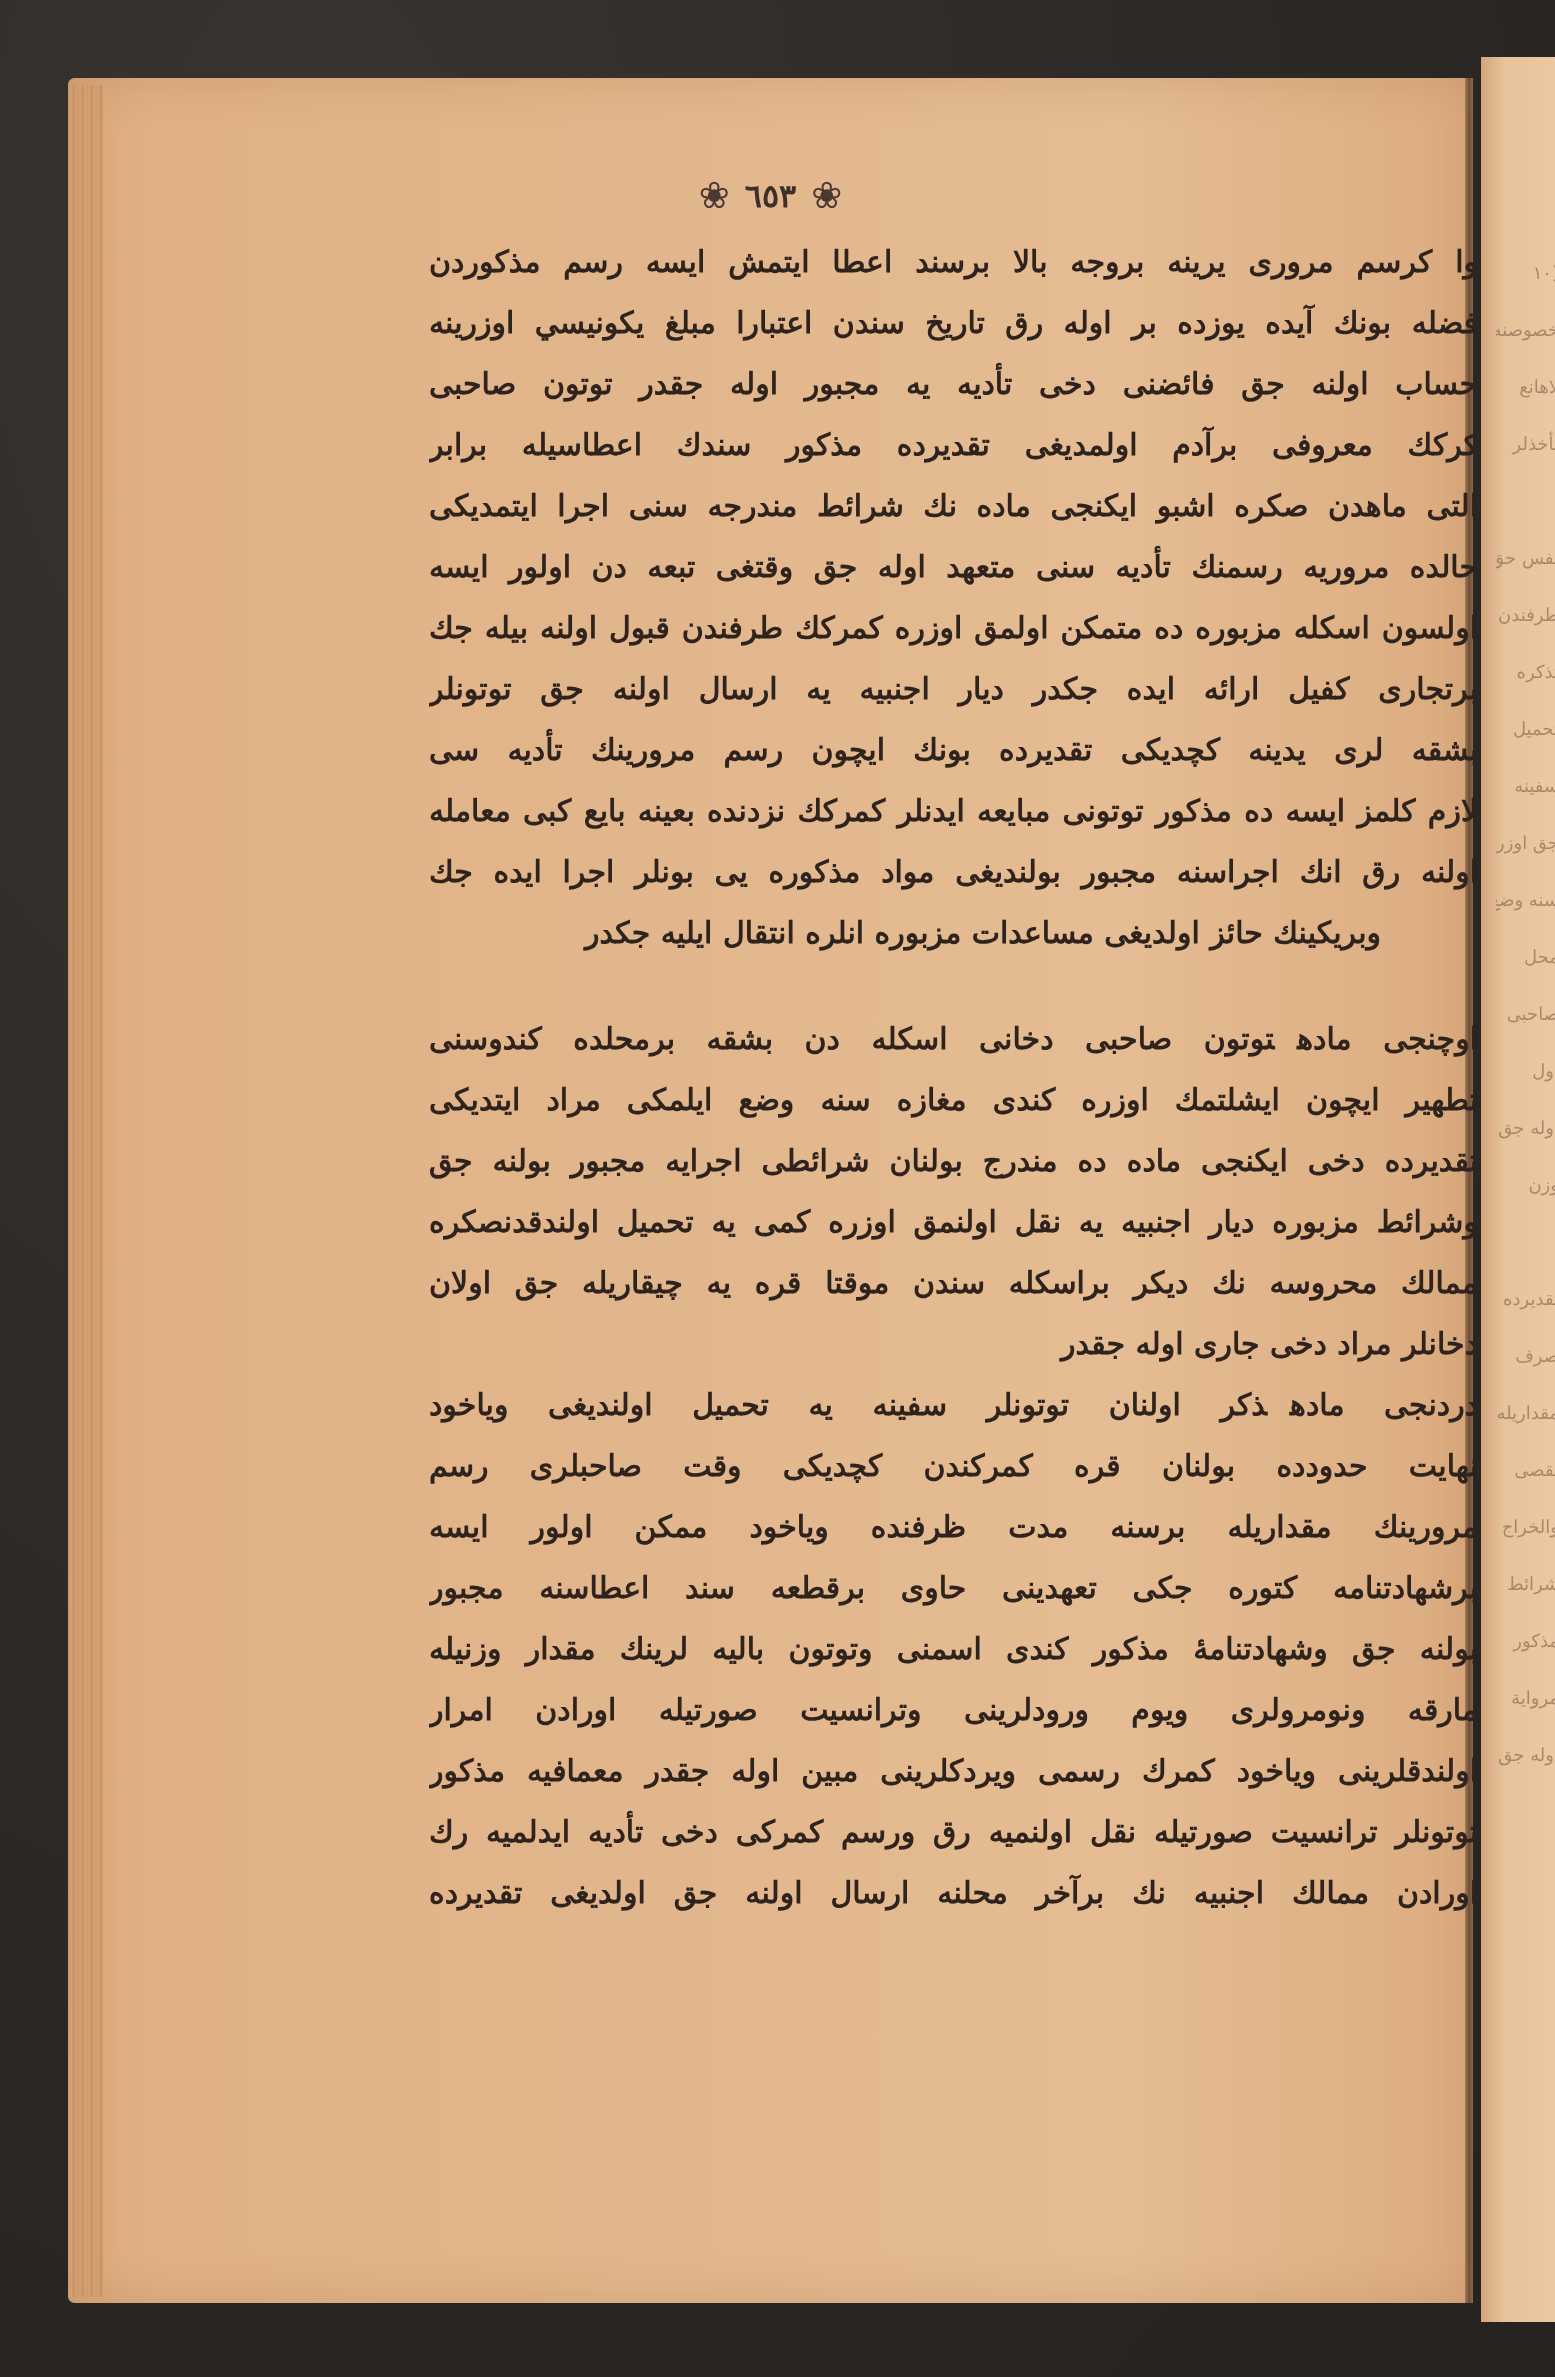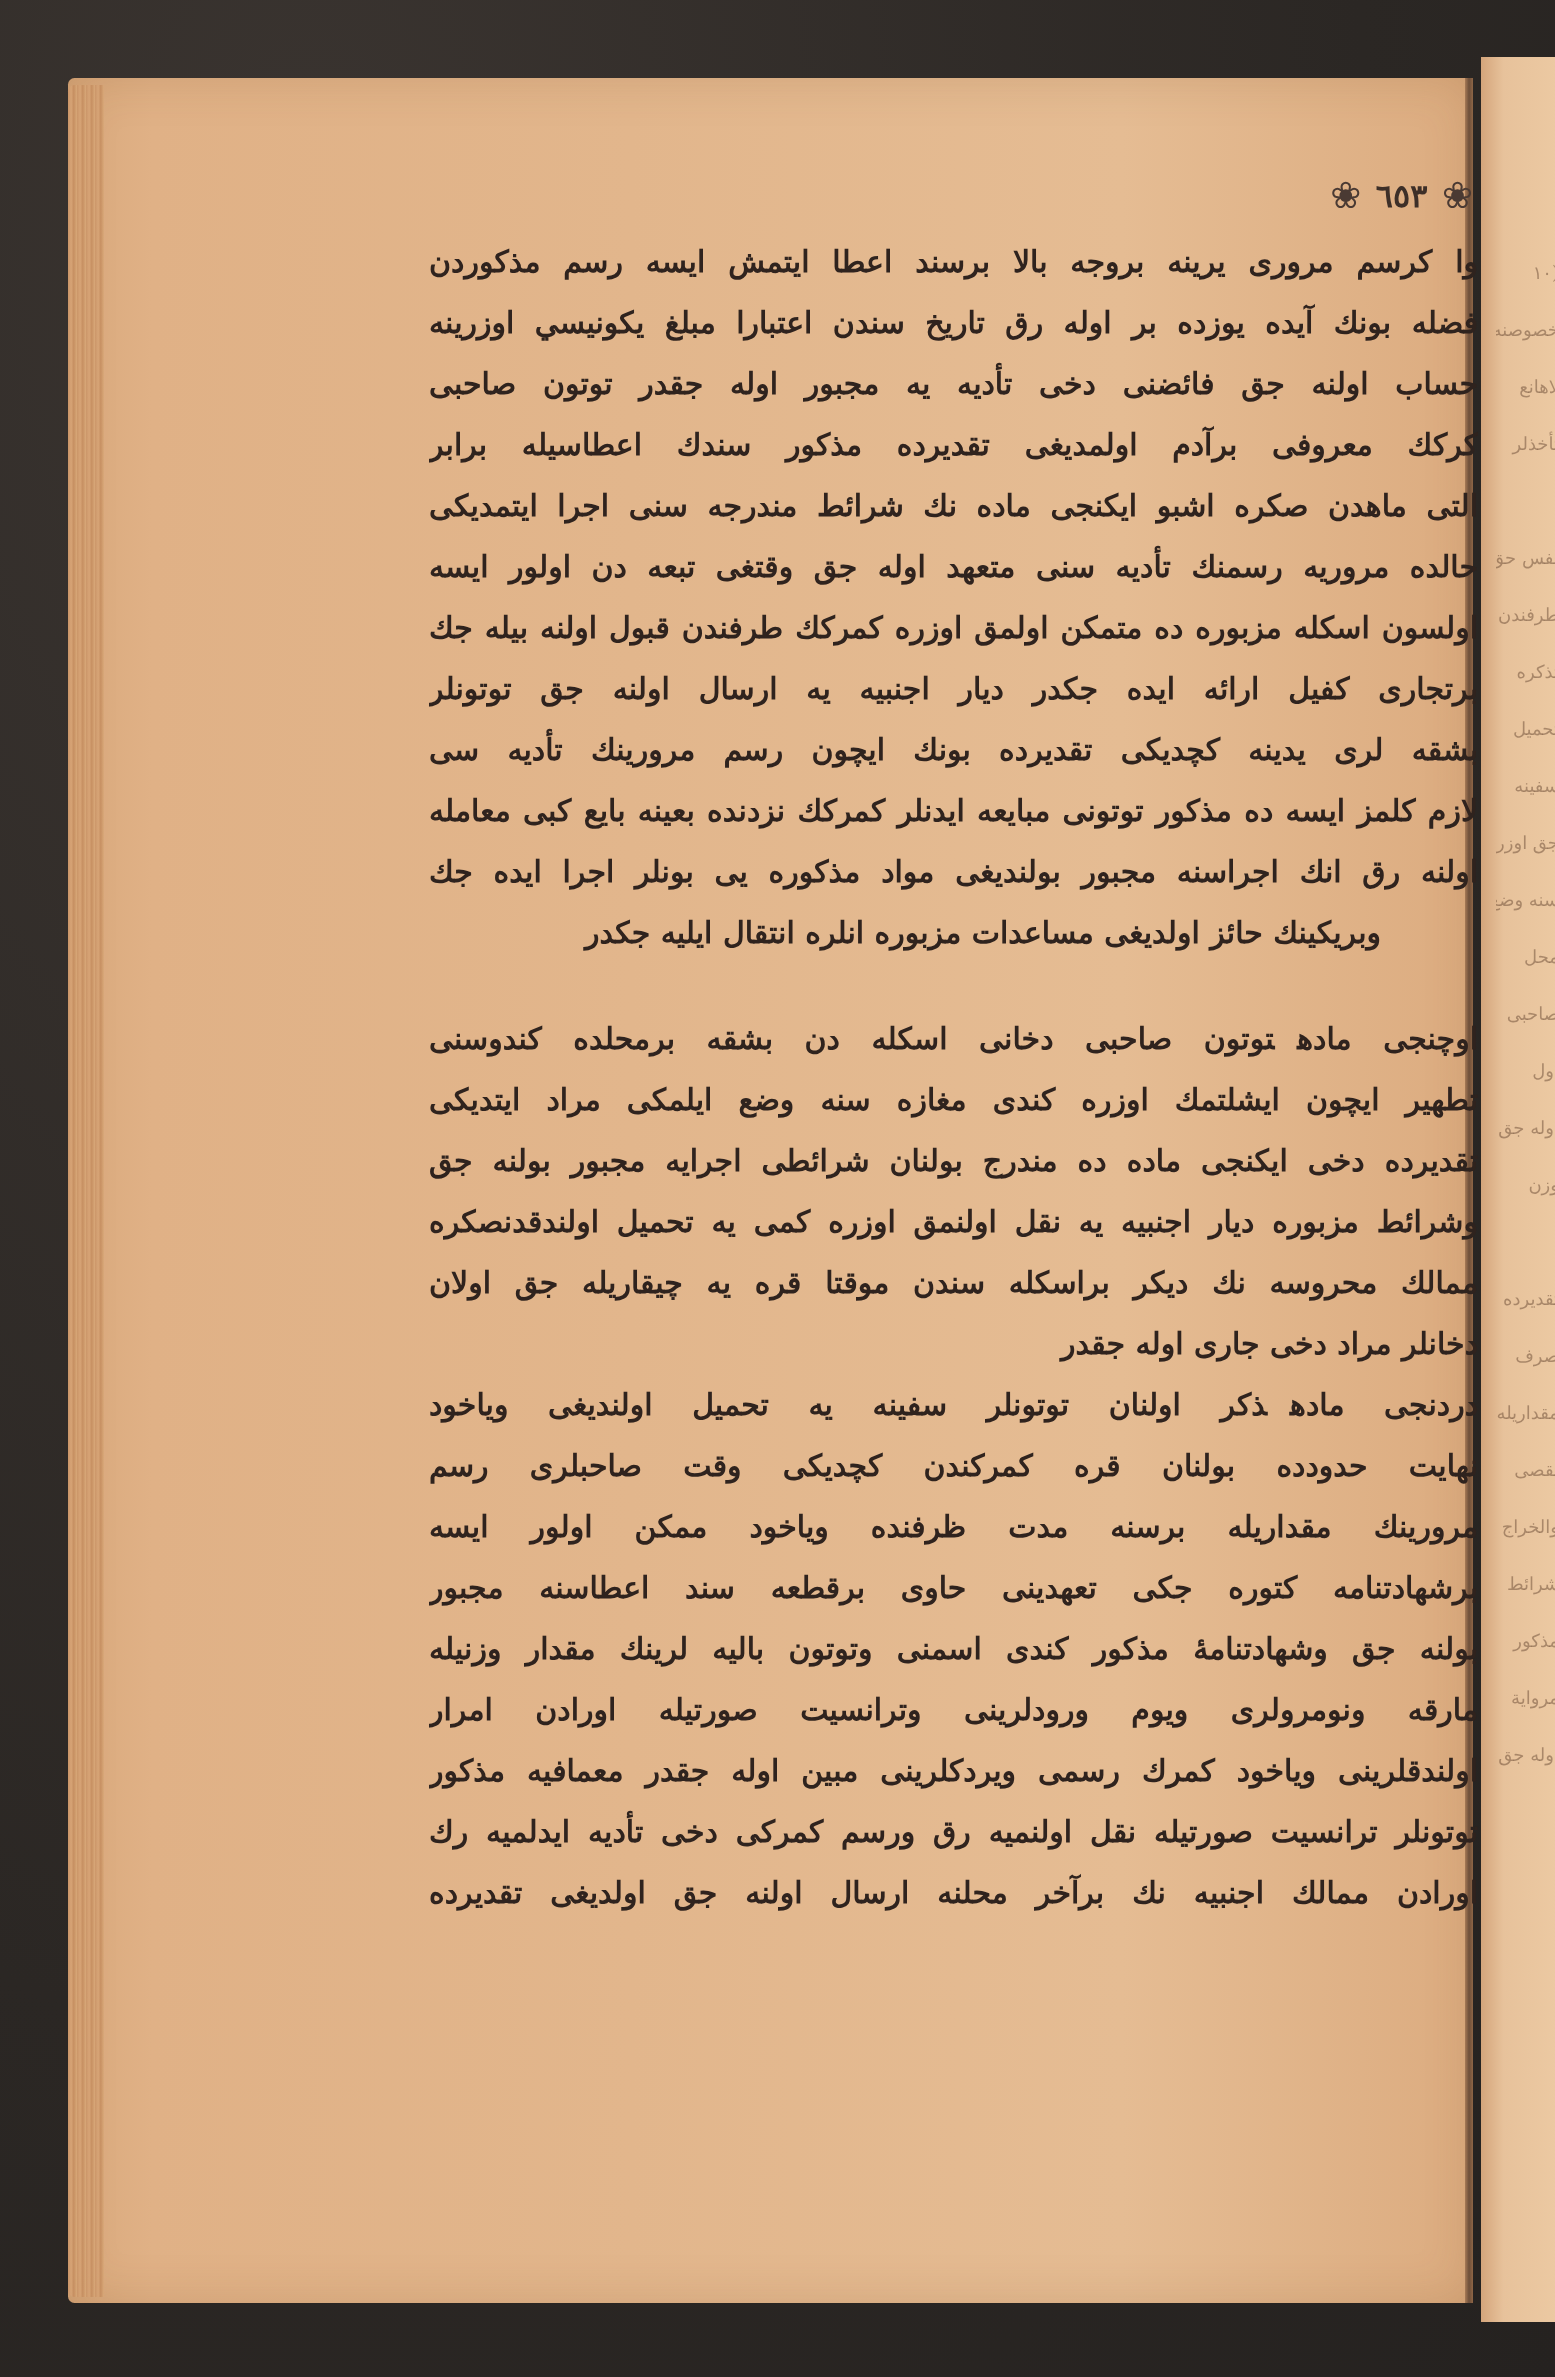--- a/index.html
+++ b/index.html
@@ -73,23 +73,23 @@
     }
     .next-page-text div {
       height: 57px;
     }
     
     .page-header {
       position: absolute;
       left: 0;
       width: 100%;
       top: 96px;
-      text-align: right;
+      text-align: center;
       direction: rtl;
-      font-family: Liberation Serif, serif;
+      font-family: Liberation Sans, sans-serif;
       color: #3d2f28;
     }
     .ornament {
       display: inline-block;
       font-size: 37px;
       vertical-align: middle;
       color: #4a3a33;
     }
     .page-num {
       display: inline-block;

